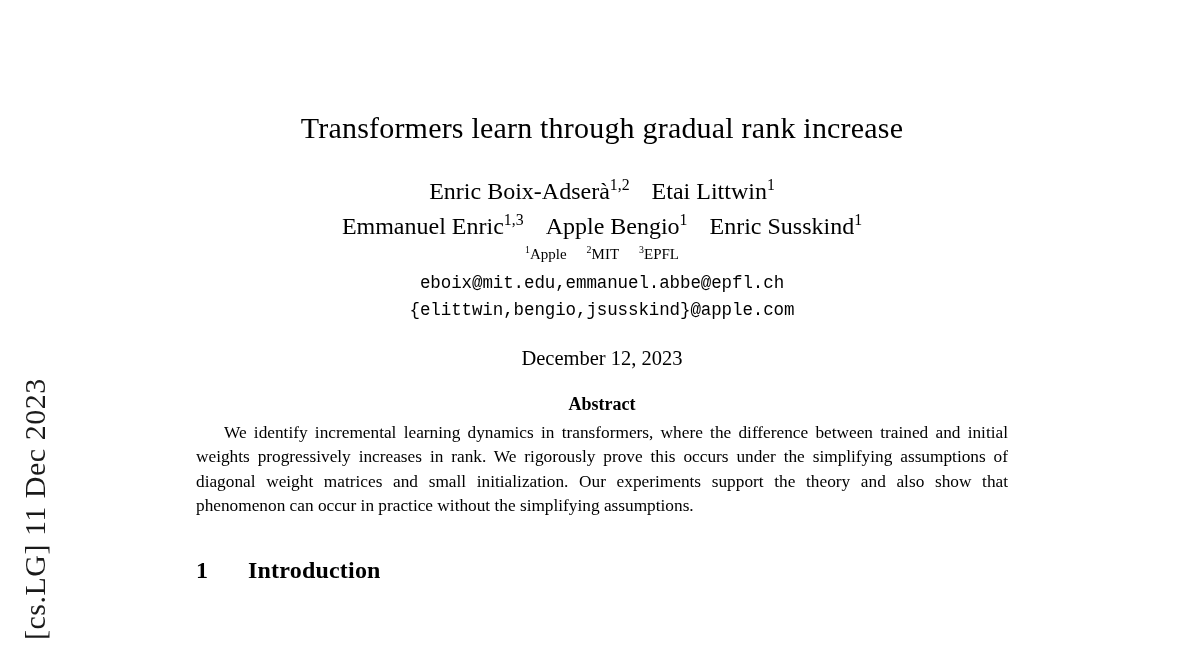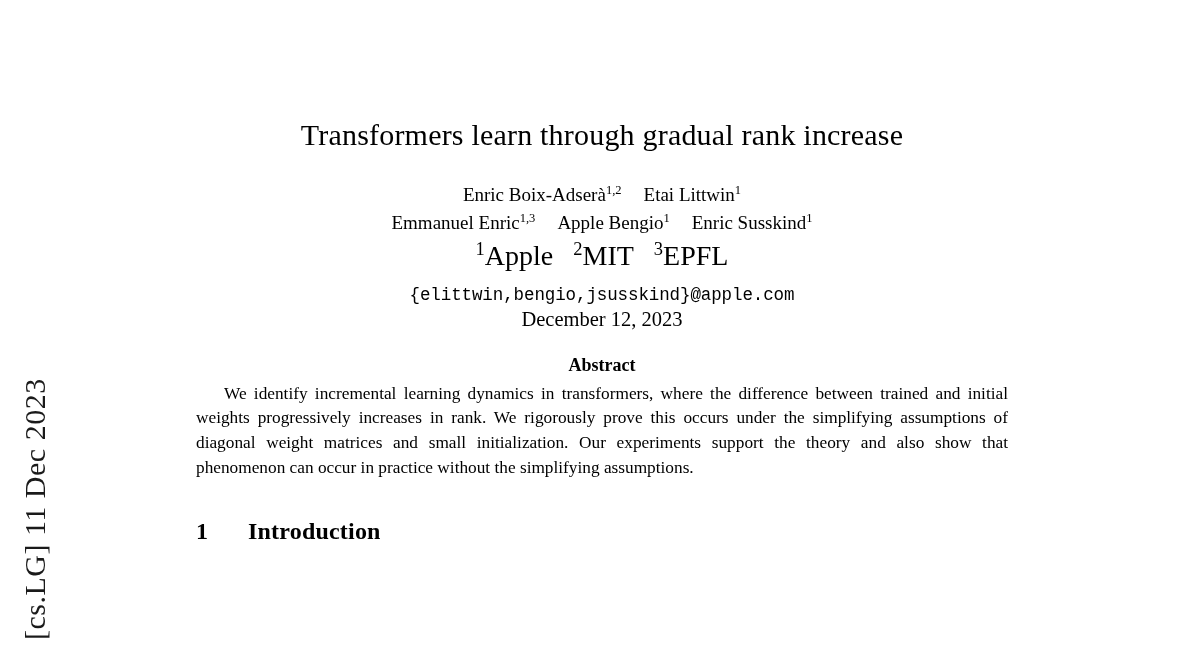--- a/index.html
+++ b/index.html
@@ -44,72 +44,73 @@
     position: absolute;
     left: 0;
     top: 0;
     width: 1200px;
     height: 648px;
   }
 
   .content {
     position: absolute;
     left: 196px;
-    top: 9px;
+    top: 2px;
     width: 812px;
   }
 
   .paper-title {
     margin-top: 108px;
     text-align: center;
     font-size: 30px;
     font-weight: normal;
     letter-spacing: 0.2px;
     line-height: 1.2;
   }
 
   .authors {
     margin-top: 28px;
     text-align: center;
-    font-size: 19px;
+    font-size: 24px;
     line-height: 1.45;
   }
   .authors .line {
     white-space: nowrap;
   }
   .authors .gap {
     display: inline-block;
     width: 22px;
   }
   sup {
     font-size: 0.66em;
     vertical-align: super;
     line-height: 0;
   }
 
   .affiliations {
     text-align: center;
-    font-size: 28px;
+    font-size: 15px;
     line-height: 1.45;
   }
   .affiliations .gap {
     display: inline-block;
     width: 20px;
   }
 
   .emails {
     margin-top: 5px;
     text-align: center;
     font-family: "Liberation Mono", monospace;
     font-size: 17.5px;
     line-height: 1.5;
     letter-spacing: -0.1px;
   }
 
   .date {
+    margin-top: 24px;
     text-align: center;
     font-size: 20.5px;
   }
 
   .abstract-heading {
     margin-top: 24px;
     text-align: center;
     font-size: 18px;
     font-weight: bold;
   }
@@ -160,20 +161,21 @@
       <div class="line">
         <span>Emmanuel Enric</span><sup>1,3</sup><span class="gap"></span><span>Apple Bengio</span><sup>1</sup><span class="gap"></span><span>Enric Susskind</span><sup>1</sup>
       </div>
     </div>
 
     <div class="affiliations">
       <sup>1</sup><span>Apple</span><span class="gap"></span><sup>2</sup><span>MIT</span><span class="gap"></span><sup>3</sup><span>EPFL</span>
     </div>
 
     <div class="emails">
+      <div>eboix@mit.edu,emmanuel.abbe@epfl.ch</div>
       <div>{elittwin,bengio,jsusskind}@apple.com</div>
     </div>
 
     <div class="date">December 12, 2023</div>
 
     <div class="abstract-heading">Abstract</div>
 
     <div class="abstract-body">We identify incremental learning dynamics in transformers, where the difference between trained and initial weights progressively increases in rank. We rigorously prove this occurs under the simplifying assumptions of diagonal weight matrices and small initialization. Our experiments support the theory and also show that phenomenon can occur in practice without the simplifying assumptions.</div>
 
     <div class="section-heading">

